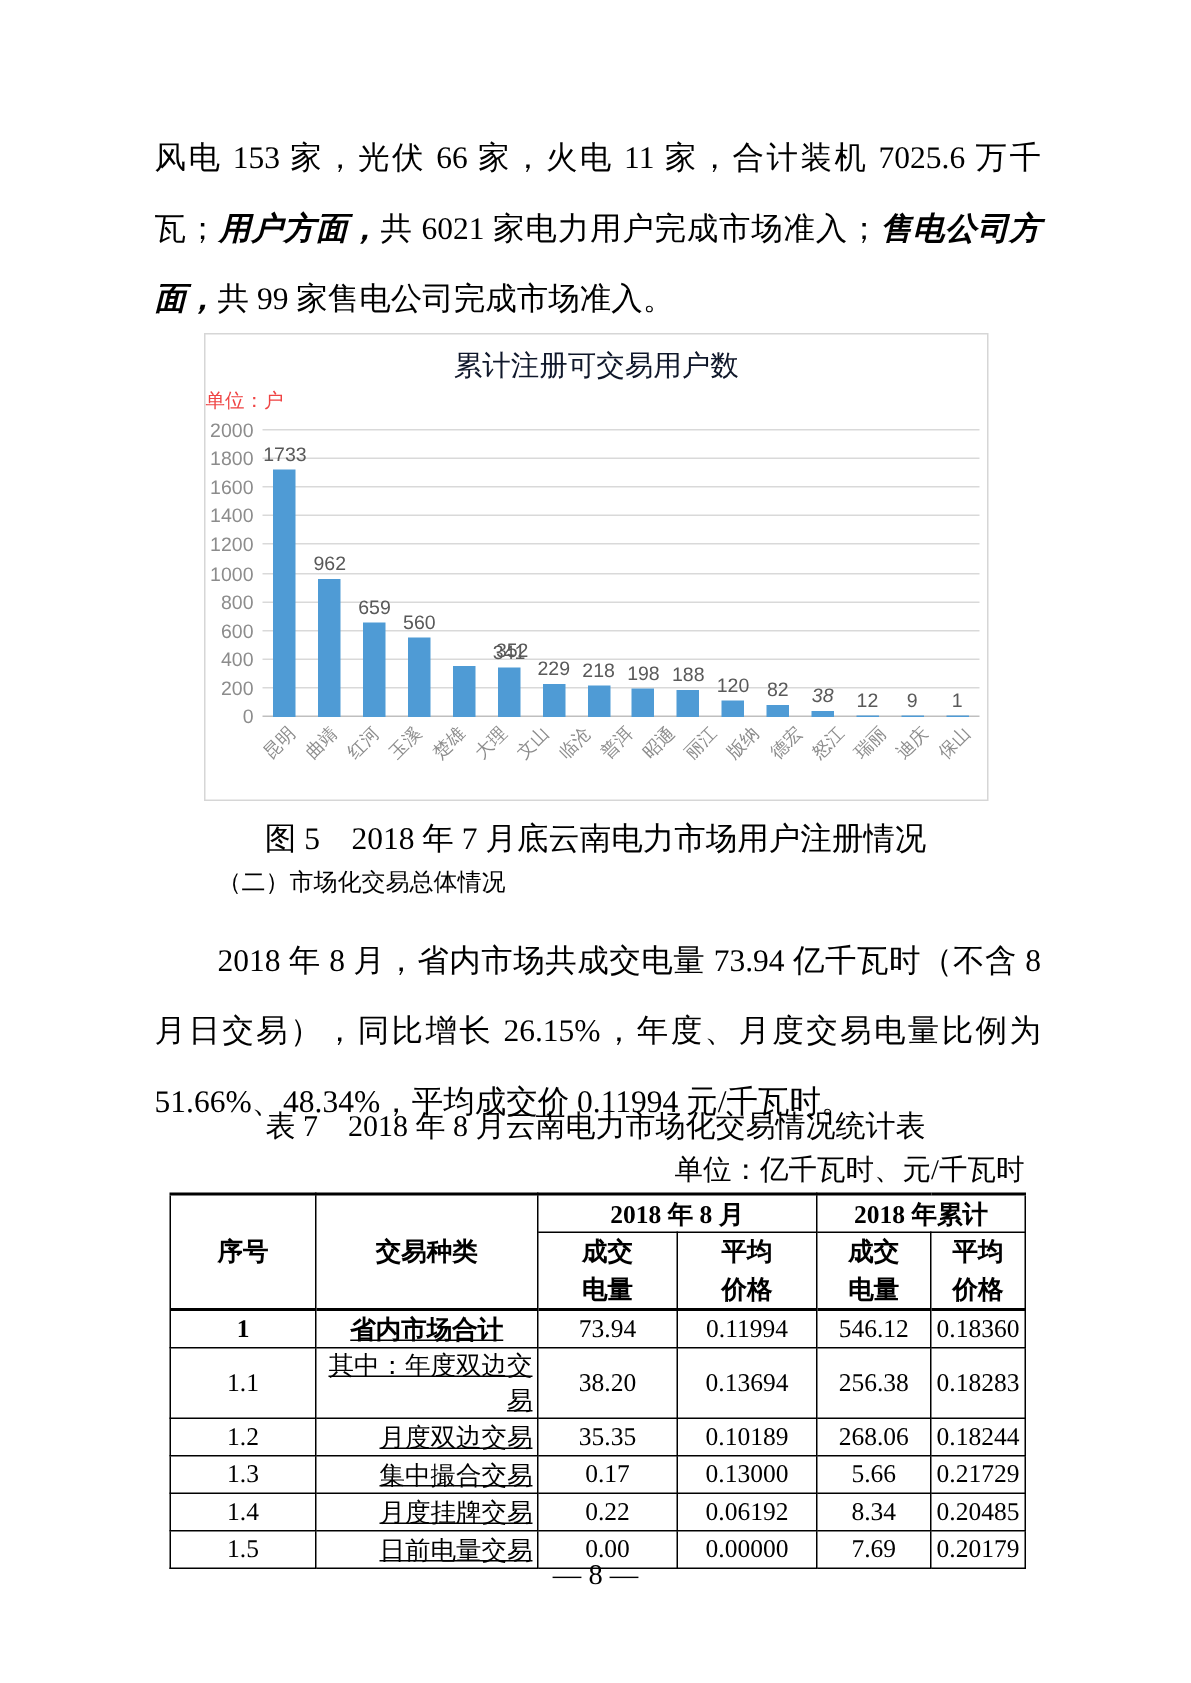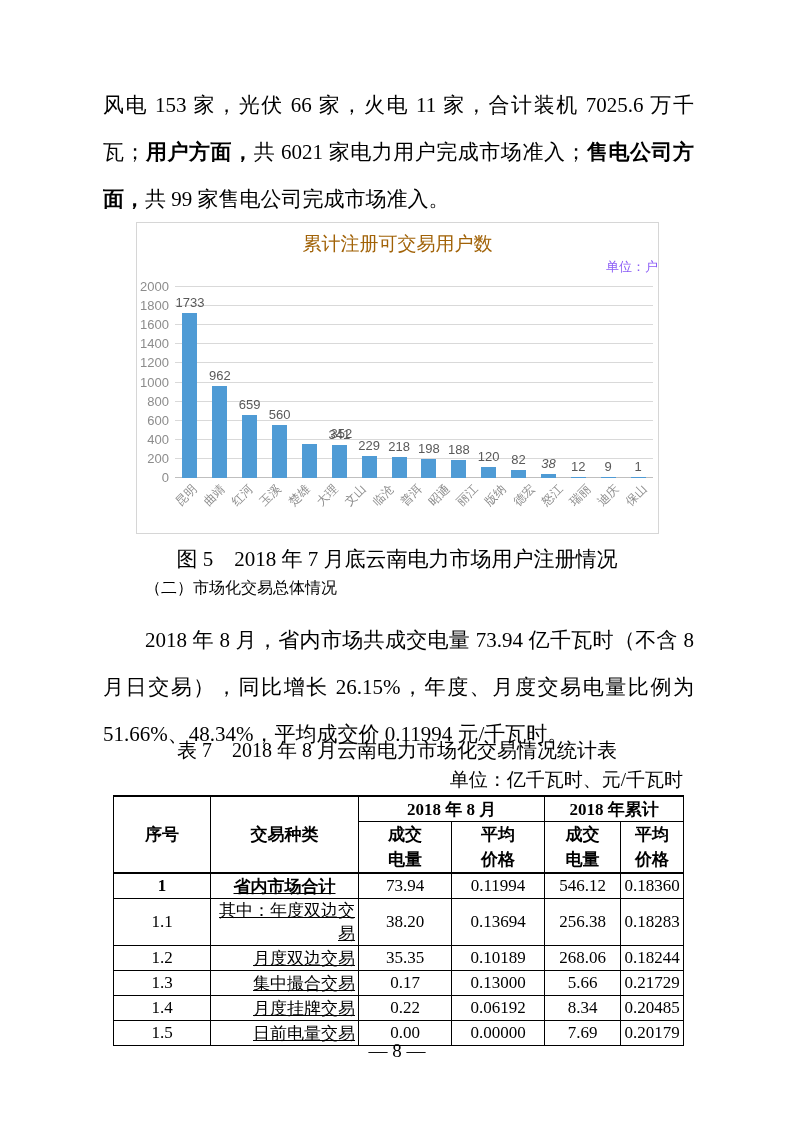--- a/index.html
+++ b/index.html
@@ -8,32 +8,32 @@
     background:#ffffff; overflow:hidden;
     font-family:"Liberation Serif", serif; color:#000;
   }
   
   .para {
     position:absolute; left:103px; width:591px; margin:0;
     font-size:21px; line-height:47px; text-align:justify;
   }
   .intro { top:82px; }
   .body2 { top:617px; text-indent:42px; }
-  .para b { font-weight:bold; }
+  .para b { font-weight:bold;font-style:italic; }
 
   
   .chart-box {
     position:absolute; left:136px; top:222px; width:521px; height:310px;
     border:1px solid #d6d6d6; background:#fff;
     font-family:"Liberation Sans", sans-serif;
   }
   .chart-title { position:absolute; top:8px; left:0; width:100%; text-align:center;
-    font-size:19px; color:#a16207; }
-  .chart-subtitle { position:absolute; top:35px; left:0; width:100%; text-align:right;
-    font-size:13px; color:#8b5cf6; }
+    font-size:19px; color:#0f172a; }
+  .chart-subtitle { position:absolute; top:35px; left:0; width:100%; text-align:left;
+    font-size:13px; color:#ef4444; }
   .plot { position:absolute; left:38px; top:64px; width:478px; height:191px; }
   .gridline { position:absolute; left:0; width:100%; height:1px; background:#d9d9d9; }
   .gridline.axis { background:#bfbfbf; }
   .ytick { position:absolute; right:calc(100% + 6px); width:40px; text-align:right;
     font-size:13px; color:#8c8c8c; line-height:16px; }
   .slots { position:absolute; left:0; right:0; top:0; bottom:0; display:flex; }
   .slot { position:relative; flex:1; display:flex; align-items:flex-end; justify-content:center; height:100%; }
   .bar { width:15px; }
   .bar-label { position:absolute; left:50%; transform:translateX(-50%);
     font-size:13px; color:#595959; white-space:nowrap; }

